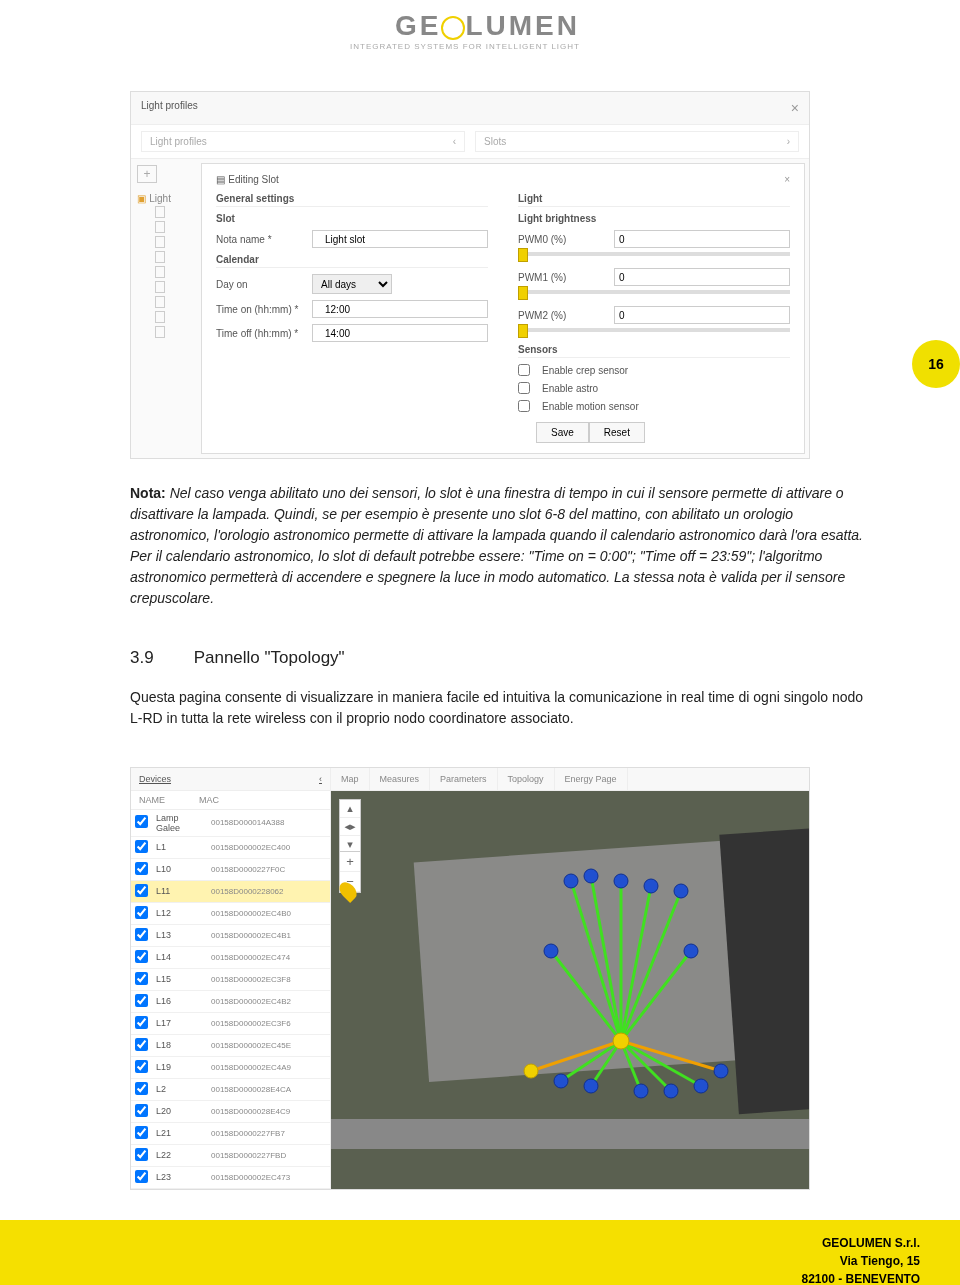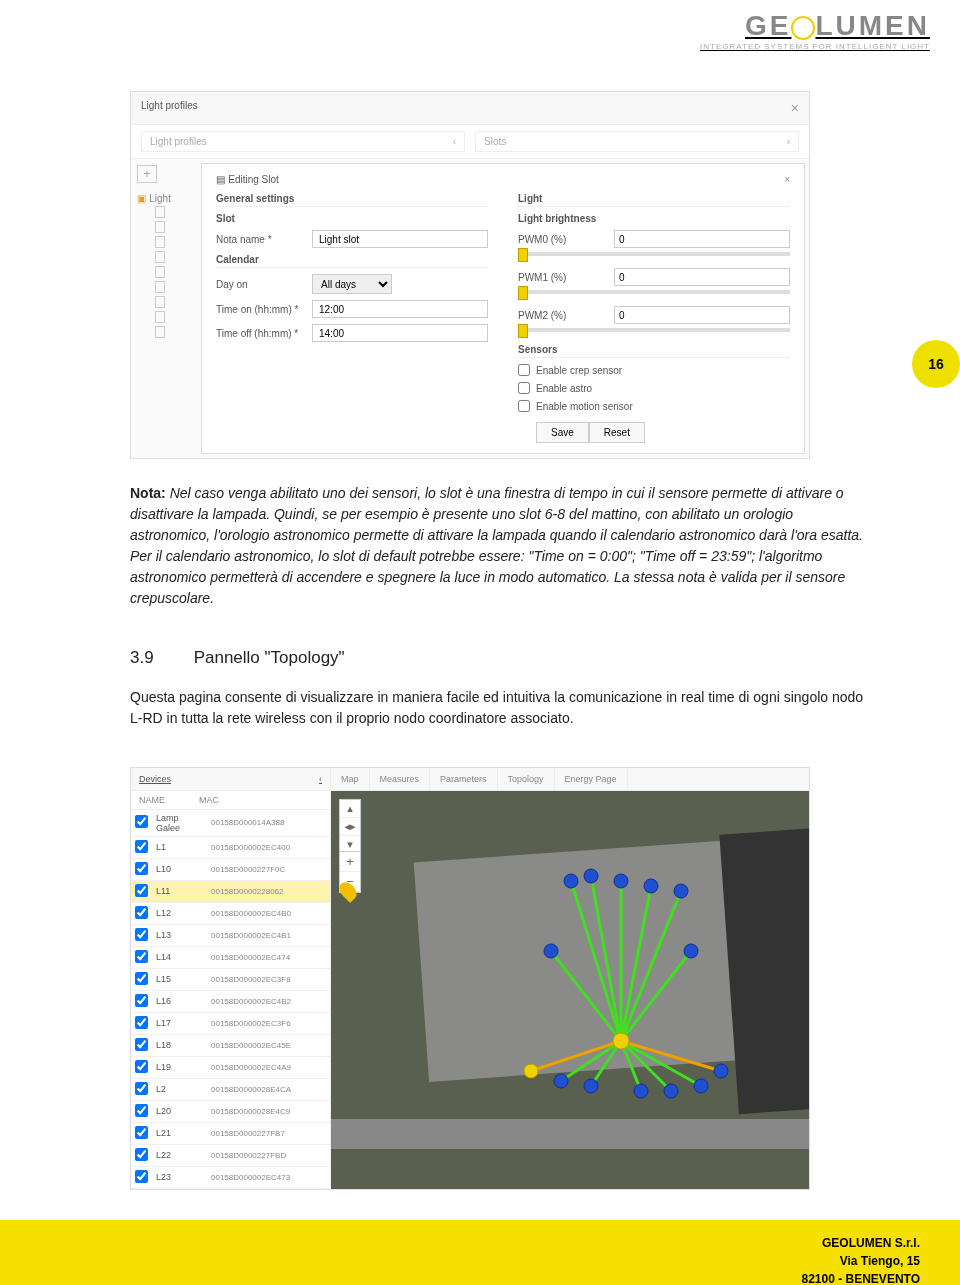--- a/index.html
+++ b/index.html
@@ -1,18 +1,18 @@
 <!DOCTYPE html>
 <html><head>
 <meta charset="utf-8">
 <style>
   * { box-sizing: border-box; margin: 0; padding: 0; }
   body { font-family: Arial, sans-serif; background: #fff; width: 960px; position: relative; }
   
-  .header { display: flex; justify-content: flex-end; padding: 10px 30px 0 0; text-decoration: underline; }
+  .header { display: flex; justify-content: center; padding: 10px 30px 0 0; }
   .logo { text-align: right; }
   .logo-main { font-size: 28px; font-weight: bold; color: #888; letter-spacing: 3px; }
   .logo-main .bulb { display: inline-block; width: 24px; height: 24px; border: 2px solid #f0d000; border-radius: 50%; vertical-align: middle; }
   .logo-sub { font-size: 8px; color: #aaa; letter-spacing: 1px; }
   
   .page-badge { position: absolute; right: 0; top: 340px; width: 48px; height: 48px; background: #f0e000; border-radius: 50%; display: flex; align-items: center; justify-content: center; font-weight: bold; font-size: 14px; }
   
   
   .shot1 { margin: 40px 16px 0 130px; width: 680px; border: 1px solid #ddd; background: #fafafa; font-size: 10px; color: #555; }
   .shot1 .titlebar { padding: 8px 10px; border-bottom: 1px solid #eee; background: #f8f8f8; display: flex; justify-content: space-between; }
@@ -29,30 +29,30 @@
   
   .shot1 .dialog { flex: 1; background: #fff; border: 1px solid #ddd; margin: 4px 4px 4px 0; padding: 10px 14px; }
   .shot1 .dialog-title { display: flex; justify-content: space-between; margin-bottom: 8px; }
   .shot1 .dialog-title .x { color: #999; cursor: pointer; }
   .shot1 .cols { display: flex; gap: 30px; }
   .shot1 .col { flex: 1; }
   .shot1 .fieldset-label { font-size: 10px; padding-bottom: 2px; border-bottom: 1px solid #eee; margin-bottom: 6px; font-weight: bold; }
   .shot1 .section-sub { font-weight: bold; font-size: 10px; margin-bottom: 6px; }
   .shot1 .row { display: flex; align-items: center; margin-bottom: 6px; gap: 6px; }
   .shot1 .row label { width: 90px; }
-  .shot1 .row input[type=text] { flex: 1; border: 1px solid #ccc; padding: 2px 6px; font-size: 10px; height: 18px; }
+  .shot1 .row input[type=text] { flex: 1; border: 1px solid #ccc; padding: 2px 12px; font-size: 10px; height: 18px; }
   .shot1 .row textarea { flex: 1; border: 1px solid #ccc; height: 60px; font-size: 10px; }
   .shot1 .row select { border: 1px solid #ccc; padding: 2px 4px; font-size: 10px; height: 20px; width: 80px; }
   .shot1 .slider { width: 100%; height: 4px; background: #ddd; position: relative; margin-top: 4px; }
   .shot1 .slider::after { content: ''; position: absolute; left: 0; top: -4px; width: 8px; height: 12px; background: #f0d000; border: 1px solid #c0a000; }
   .shot1 .pwmrow { margin-bottom: 12px; }
   .shot1 .pwmrow .v { display: flex; gap: 6px; align-items: center; margin-bottom: 2px; }
   .shot1 .pwmrow label { width: 90px; }
   .shot1 .pwmrow input { flex: 1; border: 1px solid #ccc; padding: 2px 4px; font-size: 10px; height: 18px; }
-  .shot1 .chk { display: flex; align-items: center; gap: 6px; margin-bottom: 6px; }
+  .shot1 .chk { display: flex; align-items: center; gap: 12px; margin-bottom: 6px; }
   .shot1 .chk input { width: 12px; height: 12px; }
   .shot1 .btns { display: flex; gap: 0; justify-content: flex-start; margin-top: 10px; margin-left: 18px; }
   .shot1 .btns button { border: 1px solid #ccc; background: #f8f8f8; padding: 4px 14px; font-size: 10px; cursor: pointer; }
   
   
   .content { padding: 24px 90px 20px 130px; font-size: 14px; line-height: 1.5; color: #222; }
   .content .nota p { font-style: italic; }
   .content .nota .label { font-weight: bold; font-style: normal; }
   .content h2 { font-size: 17px; margin: 36px 0 16px 0; font-weight: normal; }
   .content h2 .num { margin-right: 40px; }

